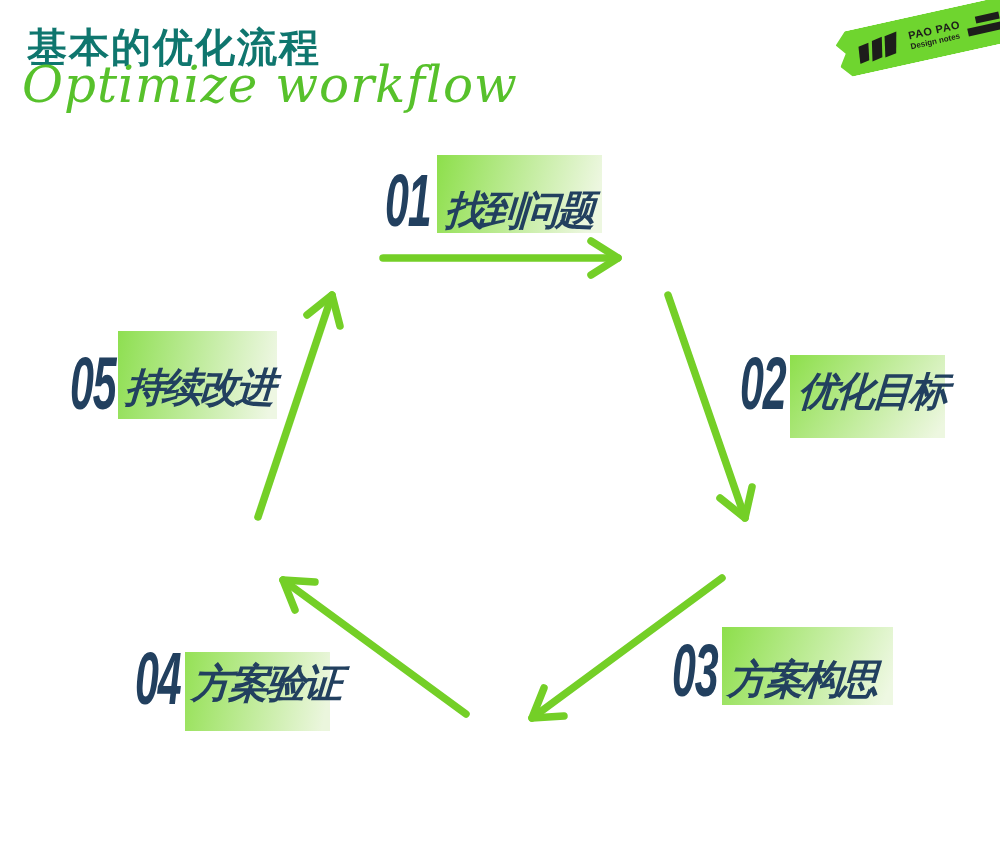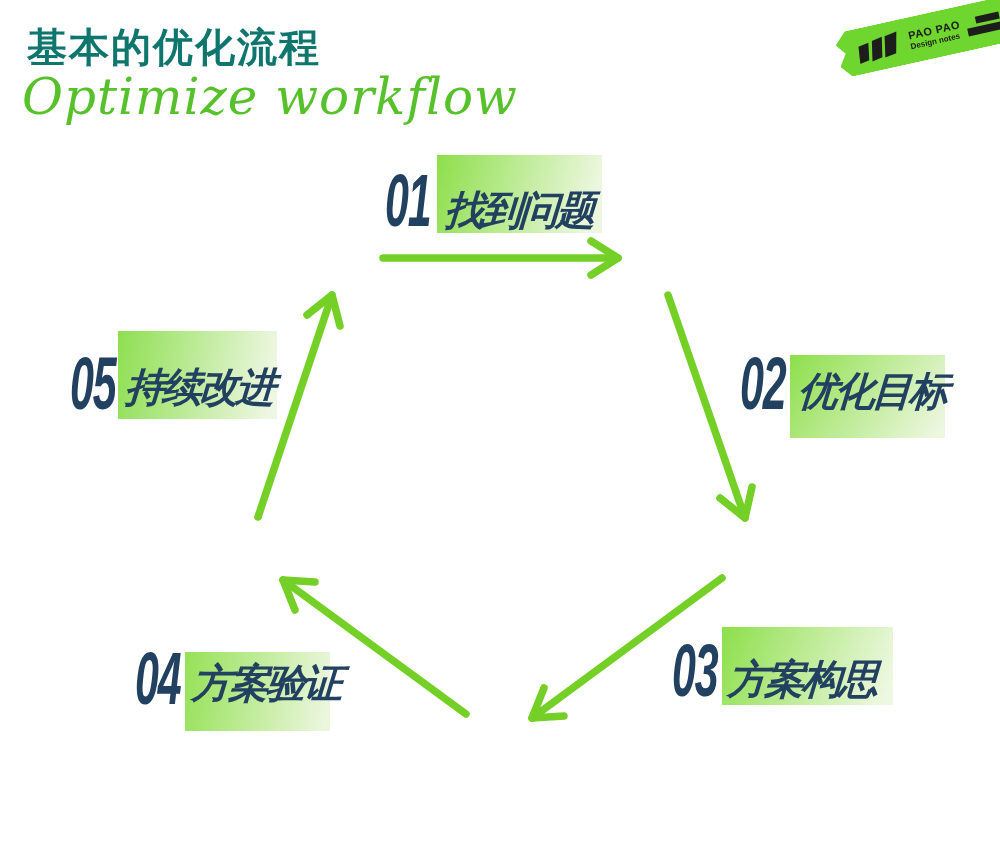--- a/index.html
+++ b/index.html
@@ -9,21 +9,21 @@
     font-family:"Liberation Sans","DejaVu Sans",sans-serif;
   }
 
   
   .title-cn{
     position:absolute;left:27px;top:20px;
     font-size:40px;font-weight:bold;color:#0f766e;letter-spacing:2px;
     z-index:2;white-space:nowrap;
   }
   .title-en{
-    position:absolute;left:22px;top:68px;
+    position:absolute;left:22px;top:56px;
     font-family:"DejaVu Serif",serif;font-style:italic;font-weight:normal;
     font-size:50px;color:#57c12b;letter-spacing:1px;
     z-index:3;white-space:nowrap;
   }
 
   
   .tape{
     position:absolute;left:836px;top:14px;width:178px;height:46px;
     background:#6fd52f;
     transform:rotate(-12.5deg);transform-origin:center;

